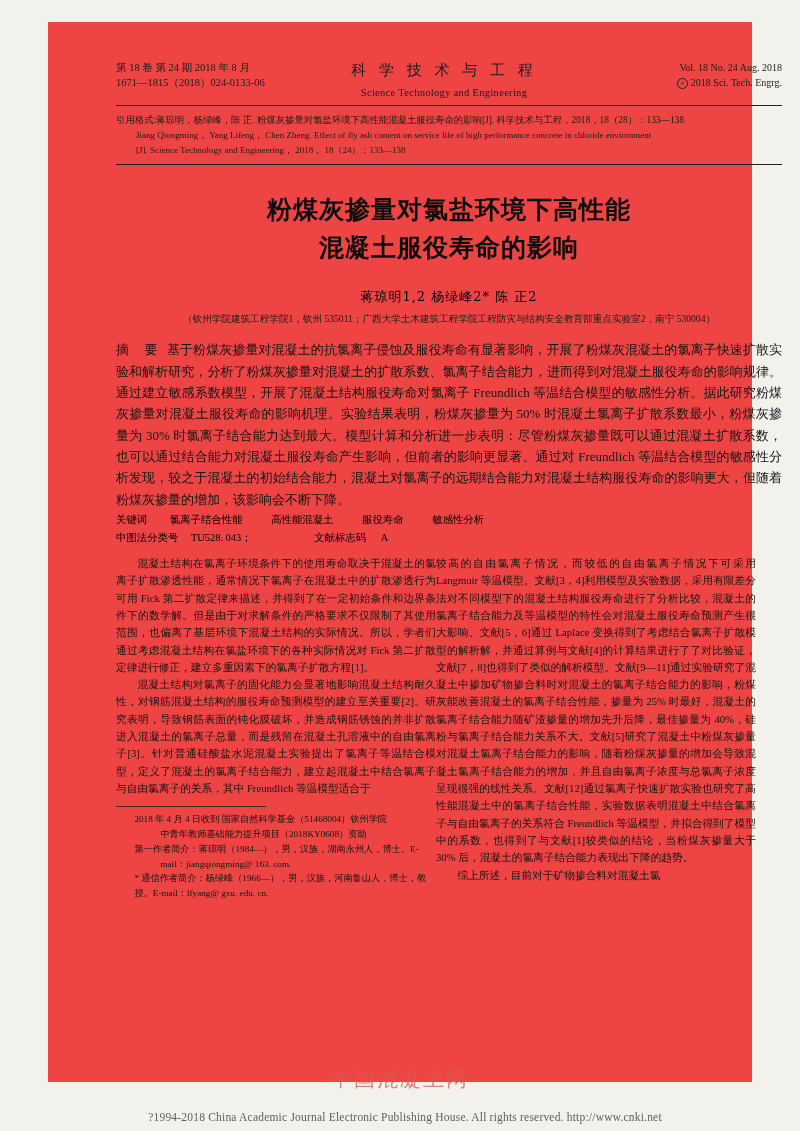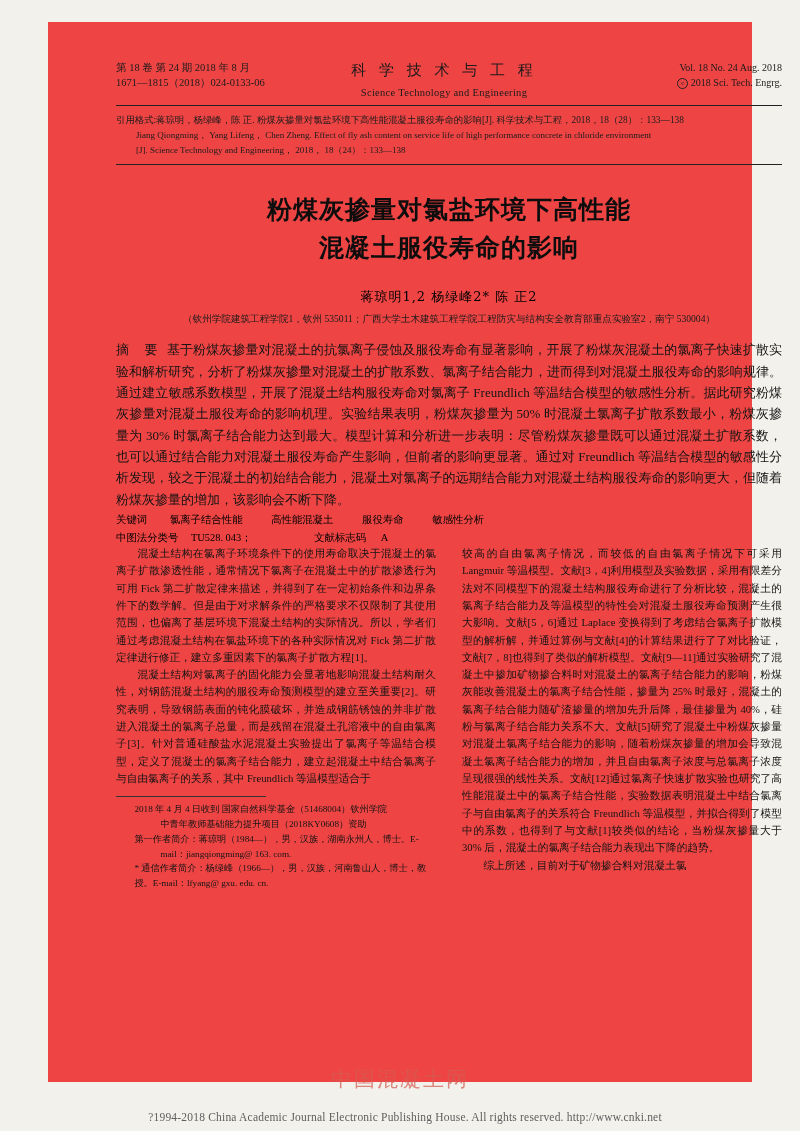--- a/index.html
+++ b/index.html
@@ -125,21 +125,21 @@
   .clc {
     font-size: 10.4px;
     margin-top: 4px;
   }
   .clc .g1 { margin-right: 10px; }
   .clc .g2 { margin-left: 60px; margin-right: 12px; }
 
   
   .cols {
     display: flex;
-    column-gap: 26px;
+    margin-top: 10px;
   }
   .col {
     width: 320px;
     font-size: 10.7px;
     line-height: 1.62;
     text-align: justify;
     color: #141414;
   }
   .col p {
     margin: 0;

